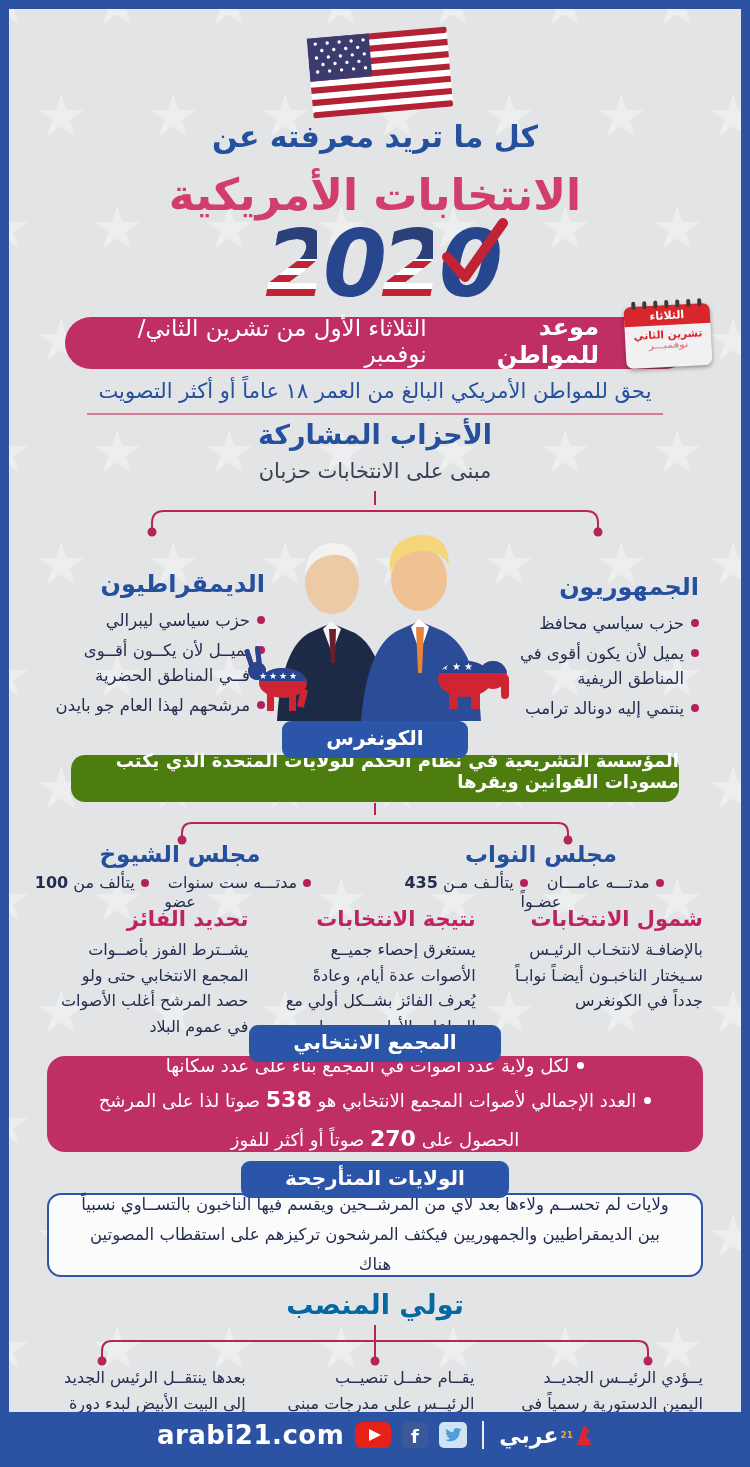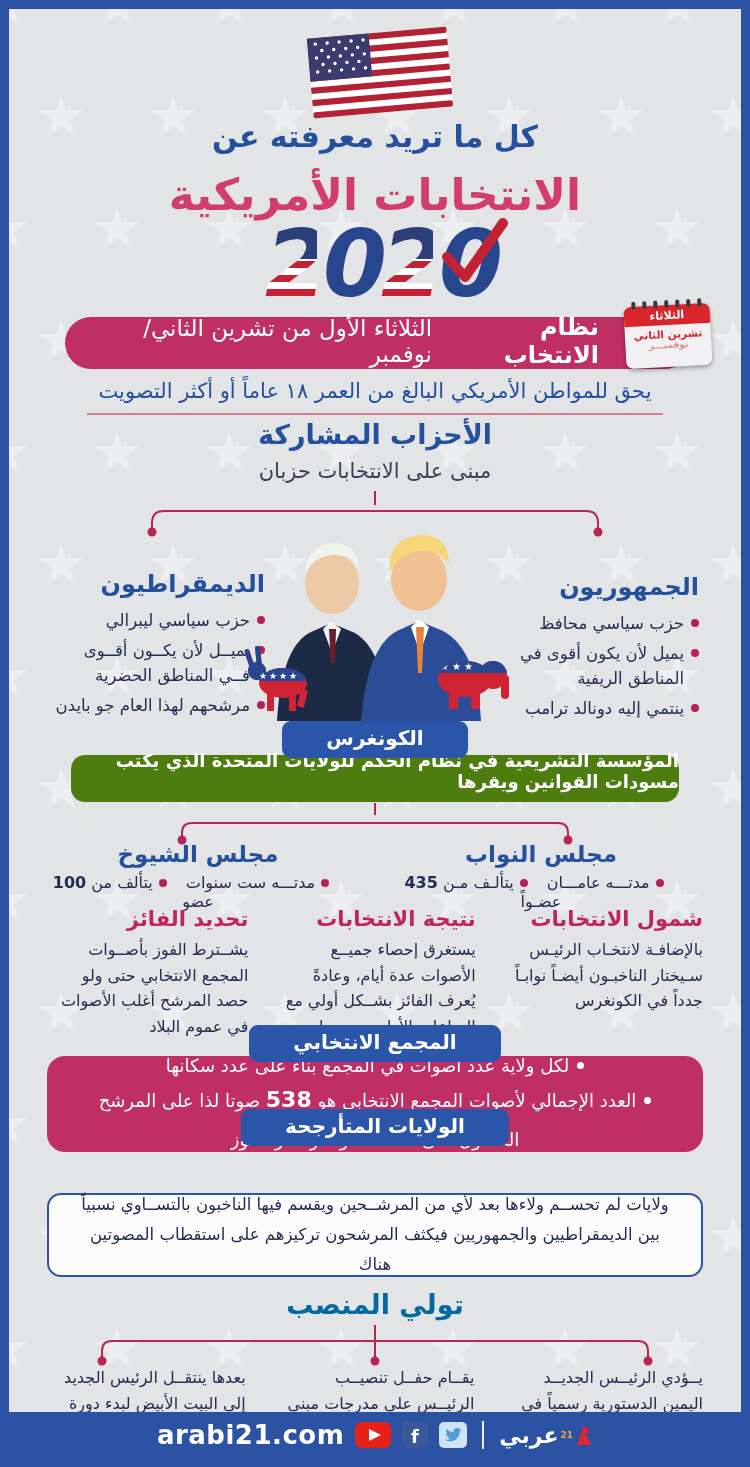--- a/index.html
+++ b/index.html
@@ -86,41 +86,41 @@
     display:flex; align-items:center; justify-content:center;
     font-size:18px; font-weight:600; padding-bottom:15px;
   }
   .conn2 { top:794px; }
   .chamber { text-align:center; }
   .chamber .c-name { font-size:23px; font-weight:bold; color:#24509e; margin-bottom:6px; }
   .chamber .c-line { font-size:16px; color:#232d50; }
   .chamber .c-line b { font-weight:bold; }
   .chamber .idot { display:inline-block; width:8px; height:8px; border-radius:50%; background:#b51f5e; margin:0 14px 1px 6px; }
   .house-col { top:832px; right:50px; width:300px; }
-  .senate-col { top:832px; left:34px; width:310px; }
+  .senate-col { top:832px; left:16px; width:310px; }
 
   
   .info-row { top:898px; left:38px; right:38px; display:flex; gap:26px; }
   .info-col { flex:1; text-align:right; }
   .info-col .i-title { font-size:21px; font-weight:bold; color:#c0245f; margin-bottom:6px; }
   .info-col .i-text { font-size:16px; color:#232d50; line-height:1.6; }
 
   
   .ec-pill { top:1016px; }
   .ec-box {
     top:1047px; left:38px; right:38px; height:96px;
     background:#bf2f63; border-radius:18px; color:#fff;
     display:flex; flex-direction:column; justify-content:center;
     text-align:center; font-size:18px; line-height:1.75; padding:4px 24px;
   }
   .ec-box .num { font-weight:bold; font-size:22px; }
   .ec-box .bdot { display:inline-block; width:7px; height:7px; border-radius:50%; background:#fff; margin:0 0 3px 8px; }
 
   
-  .swing-pill { top:1100px; }
+  .swing-pill { top:1152px; }
   .swing-box {
     top:1184px; left:38px; right:38px; height:84px;
     background:#fbfbfc; border:2px solid #2b55a8; border-radius:14px;
     display:flex; align-items:center; justify-content:center;
     text-align:center; font-size:16.5px; color:#232d50; line-height:1.8; padding:0 26px;
   }
 
   
   .office-h { top:1280px; }
   .conn3 { top:1316px; }
@@ -300,21 +300,21 @@
           <span class="yd">0</span>
         <span class="check-over">
           <svg width="78" height="80" viewBox="0 0 78 80">
             <path d="M14 42 L32 62 L70 8" stroke="#c22236" stroke-width="10" fill="none" stroke-linecap="round" stroke-linejoin="round"></path>
           </svg>
         </span>
       </span>
     </div>
 
     <div class="abs date-banner">
-      <b>نظام الانتخاب</b>
+      <b>موعد للمواطن</b>
       <span>الثلاثاء الأول من تشرين الثاني/نوفمبر</span>
     </div>
     <div class="abs calendar">
       <div class="spiral">
           <i></i>
           <i></i>
           <i></i>
           <i></i>
           <i></i>
           <i></i>

